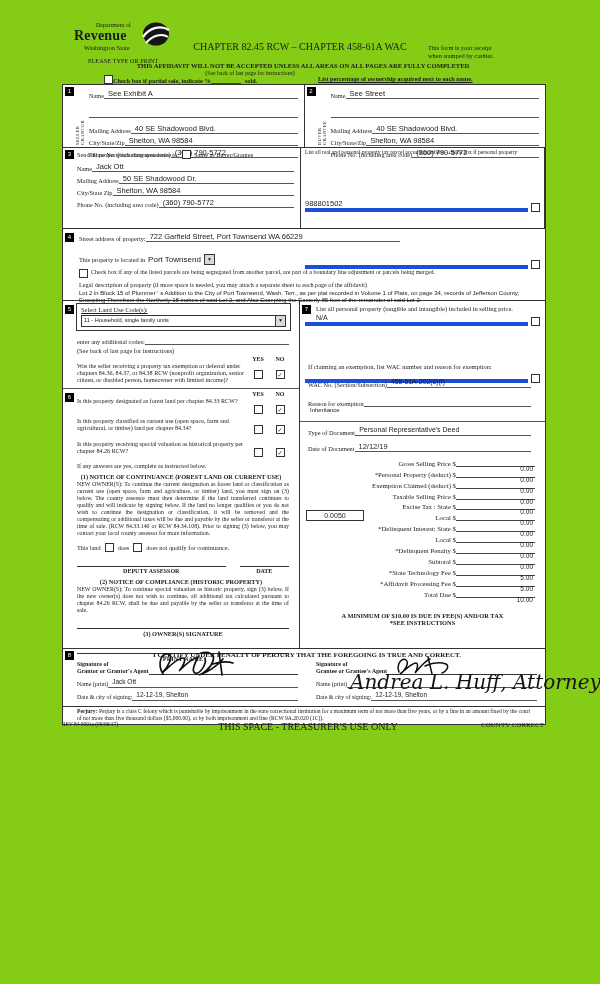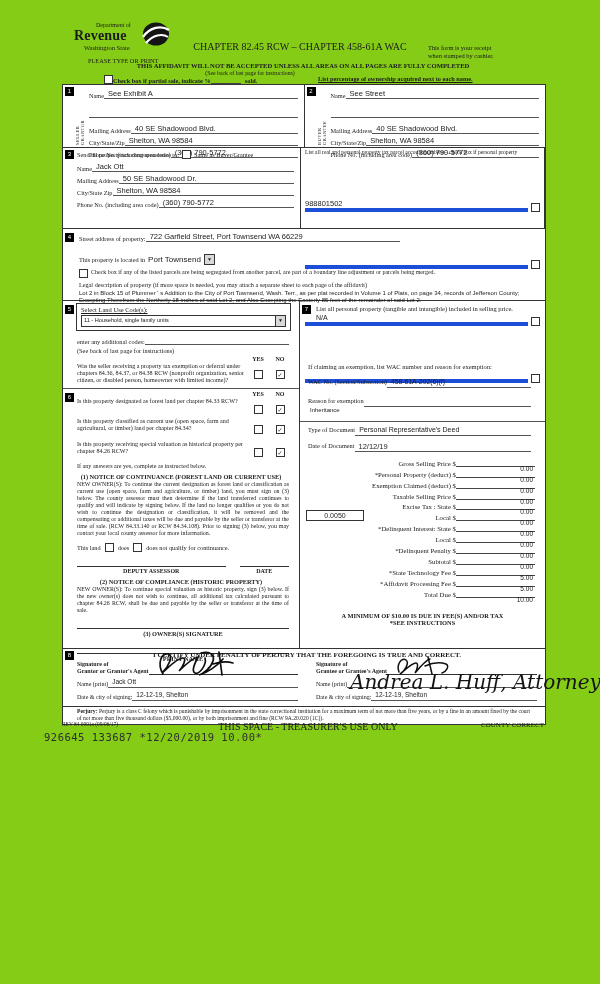--- a/index.html
+++ b/index.html
@@ -71,21 +71,21 @@
   .ntitle{font-size:6.3px;font-weight:bold;text-align:center;margin-top:4px;}
   .ntext{font-size:5.9px;line-height:7px;margin:1px 10px 0 14px;text-align:justify;}
   .qualify{display:flex;align-items:center;gap:4px;font-size:6.3px;margin:6px 10px 0 14px;}
   .sigpair{display:flex;gap:14px;margin:14px 10px 0 14px;}
   .sigcol{border-top:1px solid #333;text-align:center;font-size:6px;font-weight:bold;padding-top:1px;}
   .capline{border-top:1px solid #333;margin:0 10px 0 14px;text-align:center;font-size:6.3px;font-weight:bold;padding-top:1px;}
   
   .pp{font-size:6.5px;line-height:8px;margin:4px 10px 0 16px;}
   .typed{font-family:"Liberation Sans",sans-serif;font-size:7px;}
   .exnote{font-size:6.5px;margin:10px 6px 0 8px;}
-  .wacrow{display:flex;align-items:flex-start;margin:8px 14px 0 8px;}
+  .wacrow{display:flex;align-items:flex-end;margin:8px 14px 0 8px;}
   .mrow{display:flex;align-items:flex-end;height:10.9px;margin:0 10px 0 6px;}
   .mlabel{width:150px;text-align:right;font-size:6.8px;white-space:nowrap;}
   .mline{flex:1;border-bottom:1px solid #444;text-align:right;height:9px;}
   .mvalue{font-family:"Liberation Sans",sans-serif;font-size:6.5px;padding-right:2px;}
   .ratebox{border:1.4px solid #333;font-family:"Liberation Sans",sans-serif;font-size:7px;
            width:56px;text-align:center;height:9px;line-height:9px;}
   .minnote{text-align:center;font-size:6.4px;font-weight:bold;margin-top:14px;}
   .divline{border-top:1px solid #555;margin-top:8px;}
   
   .row-cert{border-bottom:1px solid #333;height:58px;position:relative;padding:2px 8px 0 14px;box-sizing:border-box;}
@@ -471,14 +471,13 @@
     <div class="row-perjury">
       <b>Perjury:</b><span> Perjury is a class C felony which is punishable by imprisonment in the state correctional institution for a maximum term of not more than five years, or by a fine in an amount fixed by the court of not more than five thousand dollars ($5,000.00), or by both imprisonment and fine (RCW 9A.20.020 (1C)).</span>
     </div>
   </div>
 
   <div class="footer">
     <span class="rev">REV 84 0001a (09/06/17)</span>
     <span class="treas">THIS SPACE - TREASURER'S USE ONLY</span>
     <span class="county">COUNTY CORRECT</span>
   </div>
-  <div class="stamp">926645 133687 *12/20/2019 10.00*</div>
 </div>
 
 </body></html>

